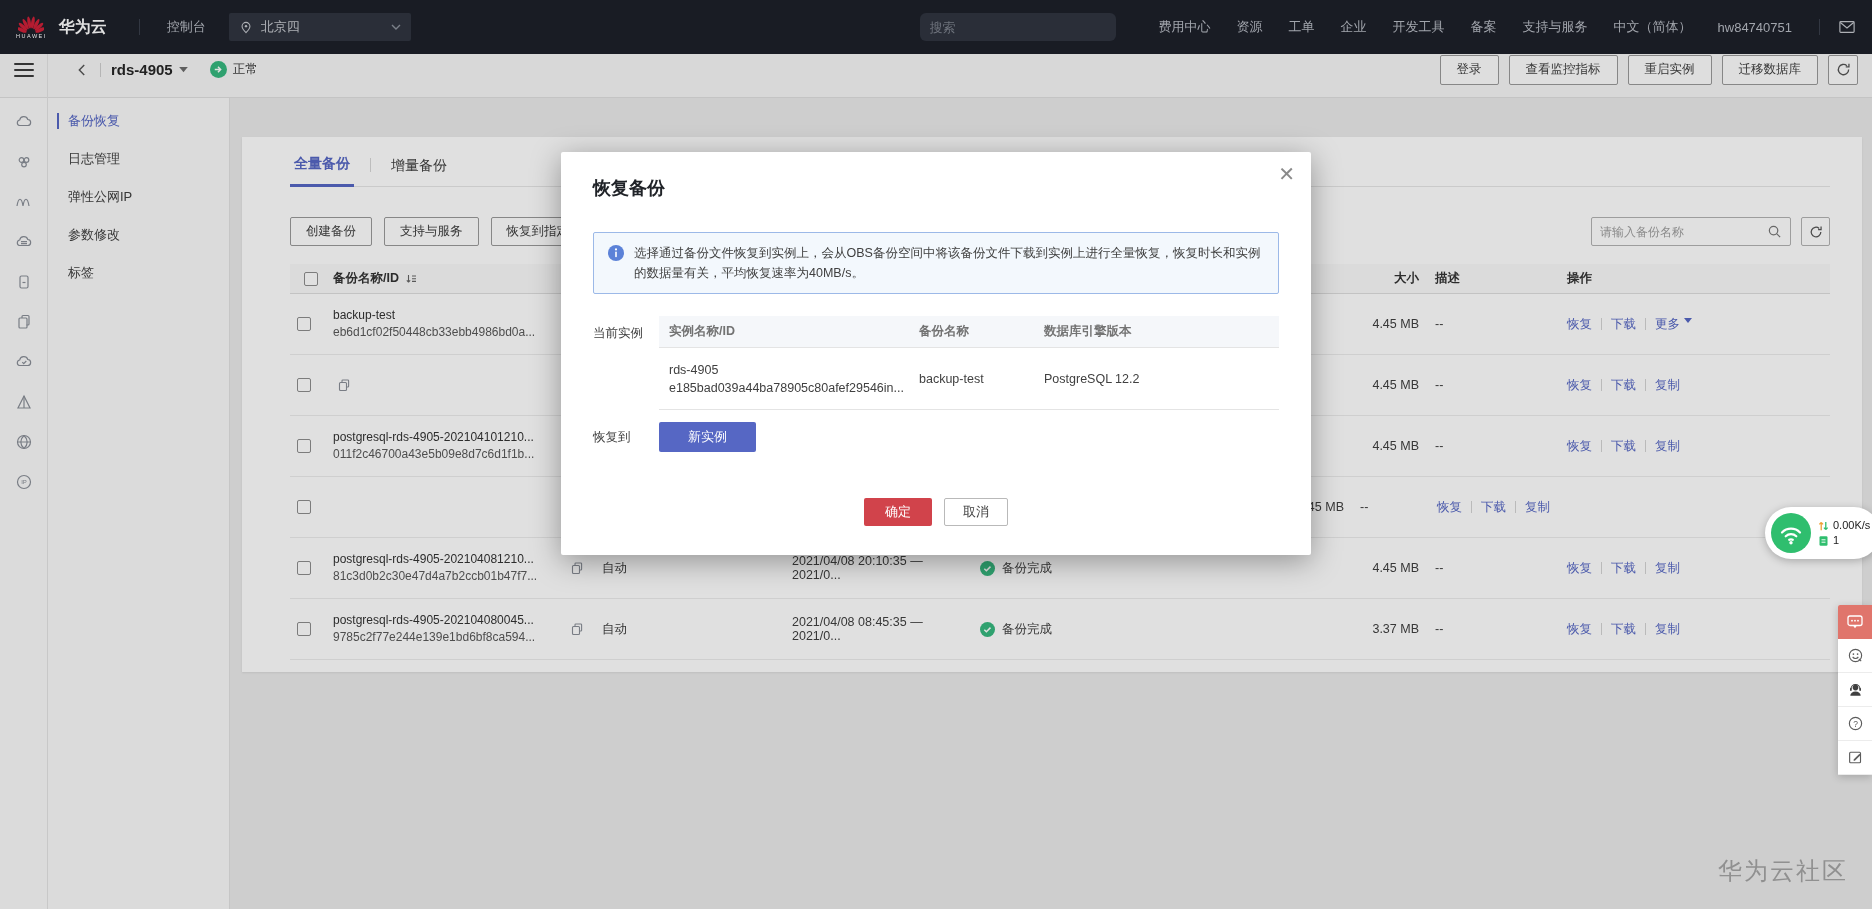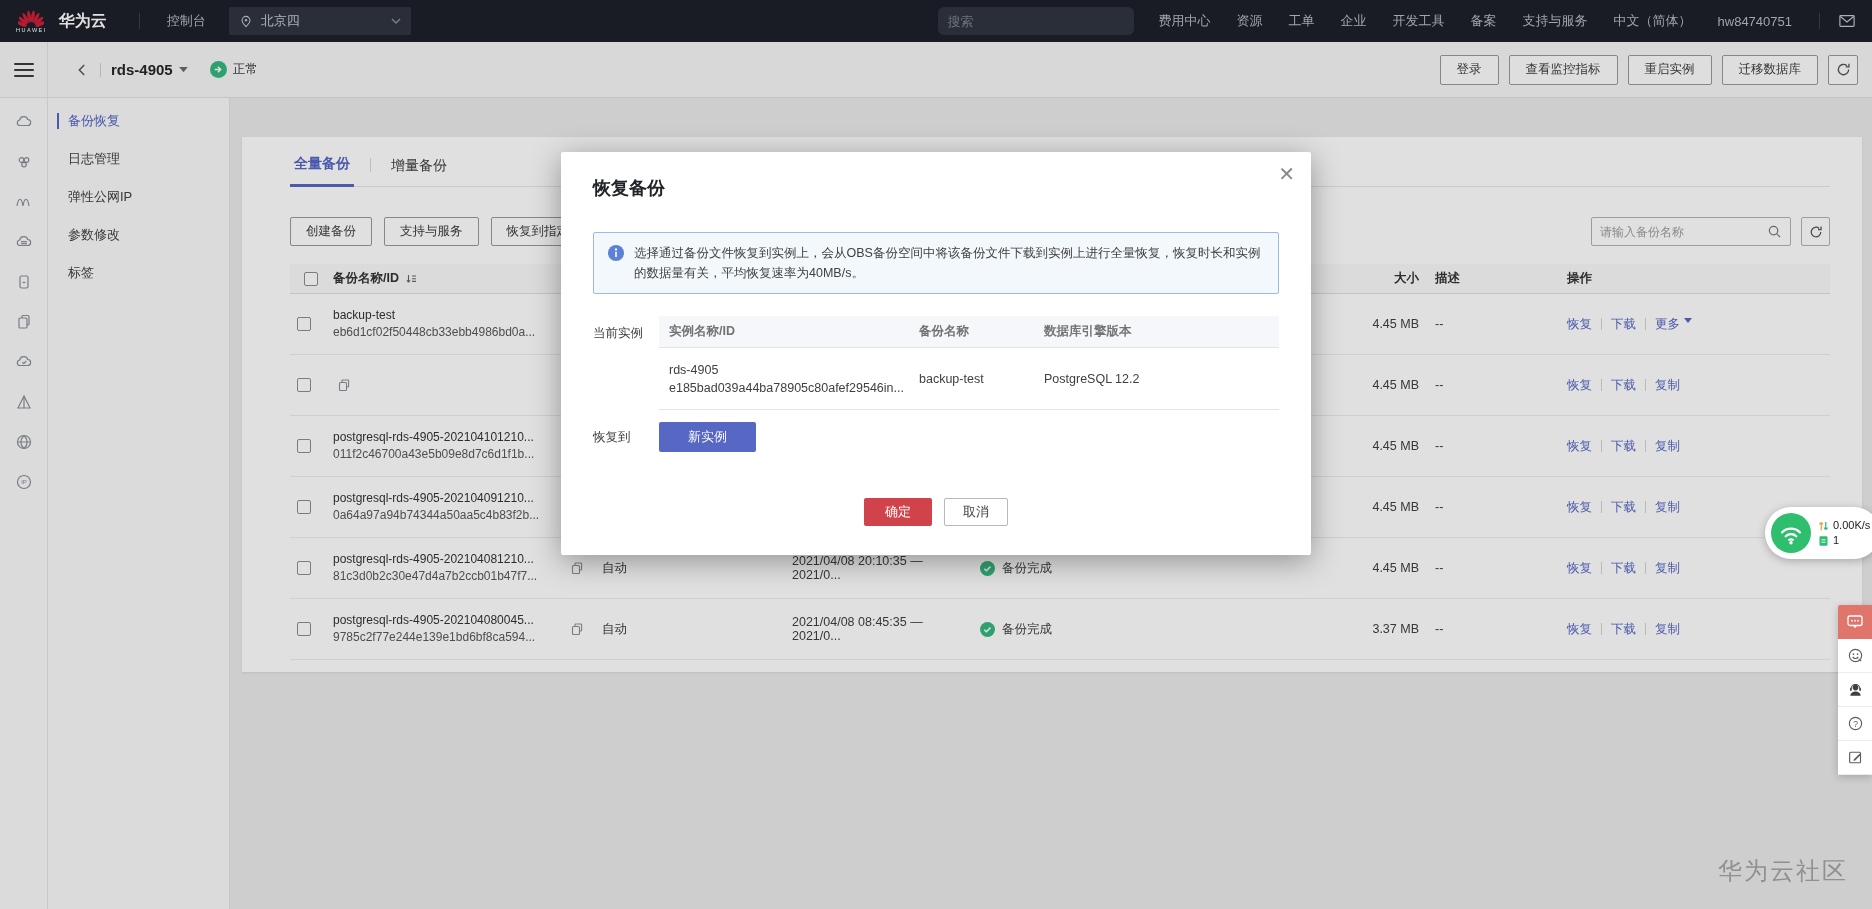--- a/index.html
+++ b/index.html
@@ -4,29 +4,29 @@
 <style>
   :root{
     --accent:#5667c4; --danger:#d1434b; --success:#36b87f;
     --nav-bg:#1d202a; --nav-box:#303540;
   }
   *{margin:0;padding:0;box-sizing:border-box;}
   html,body{width:1872px;height:909px;overflow:hidden;}
   body{font-family:"Liberation Sans","DejaVu Sans",sans-serif;background:#ebebeb;position:relative;font-size:12px;color:#404040;}
 
   
-  .topnav{position:absolute;left:0;top:0;width:1872px;height:42px;background:var(--nav-bg);display:flex;align-items:center;padding:0 16px;z-index:10;}
+  .topnav{position:absolute;left:0;top:0;width:1872px;height:54px;background:var(--nav-bg);display:flex;align-items:center;padding:0 16px;z-index:10;}
   .logo-wrap{display:flex;flex-direction:column;align-items:center;margin-right:12px;}
   .logo-word{color:#fff;font-size:5.5px;letter-spacing:1.5px;margin-top:-3px;}
   .brand{color:#fff;font-size:16px;font-weight:bold;margin-right:18px;}
   .nav-divider{width:1px;height:16px;background:#3a3f4c;margin:0 14px;}
   .nav-link{color:#b8bcc4;font-size:13px;margin:12px 13px;cursor:pointer;white-space:nowrap;}
   .region-box{display:flex;align-items:center;gap:8px;background:var(--nav-box);height:28px;width:182px;border-radius:2px;padding:0 10px;margin-left:10px;color:#c6c9cf;font-size:13px;cursor:pointer;}
   .region-box .grow{flex:1;}
-  .nav-search{display:flex;align-items:center;background:var(--nav-box);height:28px;width:196px;border-radius:6px;padding:0 10px;margin-left:auto;margin-right:12px;}
+  .nav-search{display:flex;align-items:center;background:var(--nav-box);height:28px;width:196px;border-radius:6px;padding:0 10px;margin-left:auto;margin-right:30px;}
   .nav-search input{flex:1;background:transparent;border:none;outline:none;color:#c6c9cf;font-size:13px;font-family:inherit;}
   .nav-search input::placeholder{color:#7e838e;}
   .user-name{color:#b8bcc4;font-size:13px;margin:0 13px;cursor:pointer;}
   .mail-btn{margin-left:4px;cursor:pointer;display:flex;align-items:center;}
 
   
   .subbar{position:absolute;left:0;top:42px;width:1872px;height:56px;background:#f6f6f6;border-bottom:1px solid #e0e0e0;display:flex;align-items:center;z-index:5;}
   .burger{width:48px;height:56px;display:flex;align-items:center;justify-content:center;cursor:pointer;border-right:1px solid #e4e4e4;}
   .burger .bars{width:20px;}
   .burger .bars span{display:block;height:2px;background:#3c3c3c;margin:4px 0;border-radius:1px;}
@@ -420,30 +420,20 @@
         <a>下载</a>
           <span class="op-sep"></span>
         <a>复制</a>
       </div>
     </div>
 
     <div class="grid trow">
       <div class="cell" style="padding-left:0;">
           <span class="cb"></span>
         </div>
-      <div class="namecell">
-        <div style="overflow:hidden;">
-          <div class="nm">postgresql-rds-4905-202104091210...</div>
-          <div class="id">0a64a97a94b74344a50aa5c4b83f2b...</div>
-        </div>
-        <svg class="copy" width="14" height="14" viewBox="0 0 14 14">
-            <rect x="2.5" y="4.5" width="7" height="8" rx="1" fill="none" stroke="#8a8f98" stroke-width="1.1"></rect>
-            <path d="M5 4.5V2.8a.8.8 0 0 1 .8-.8h5a.8.8 0 0 1 .8.8v5.4a.8.8 0 0 1-.8.8h-1.3" fill="none" stroke="#8a8f98" stroke-width="1.1"></path>
-          </svg>
-      </div>
       <div class="cell"></div>
       <div class="cell"></div>
       <div class="cell statuscell"></div>
       <div class="cell num">4.45 MB</div>
       <div class="cell" style="padding-left:10px;">--</div>
       <div class="cell ops">
         <a>恢复</a>
           <span class="op-sep"></span>
         <a>下载</a>
           <span class="op-sep"></span>

